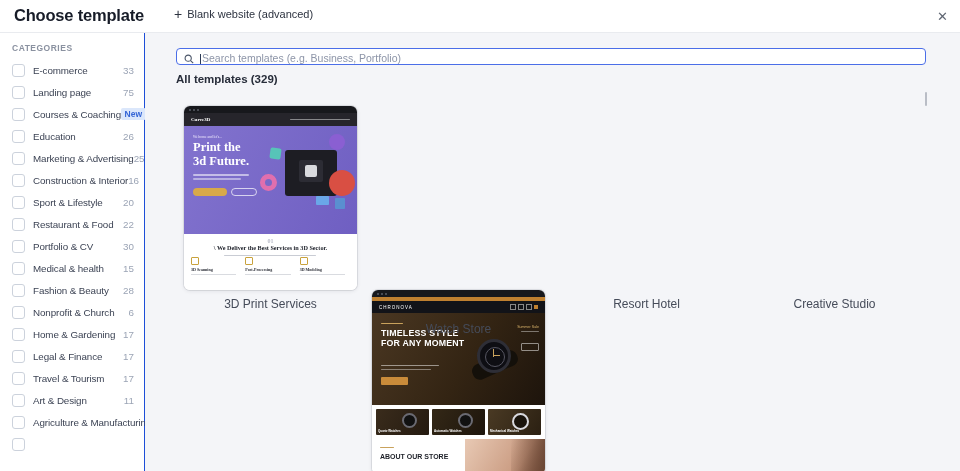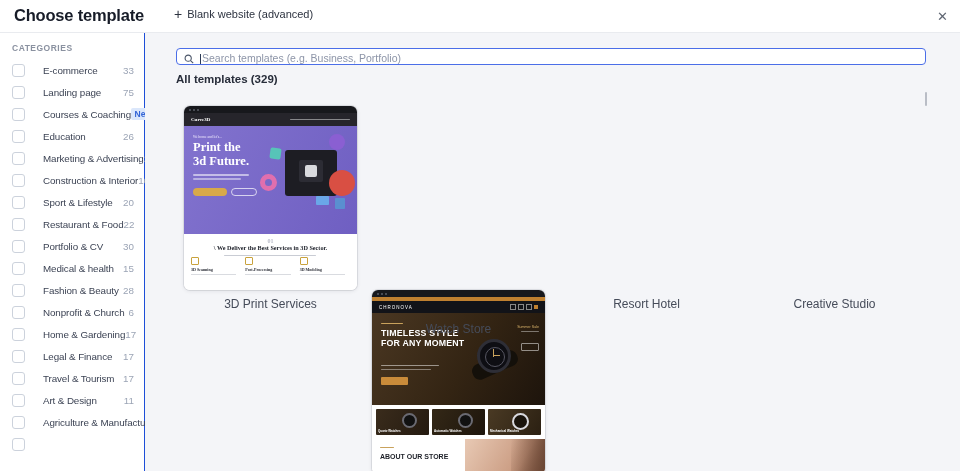--- a/index.html
+++ b/index.html
@@ -11,21 +11,21 @@
   .title{position:absolute;left:14px;top:6px;font-size:16.5px;font-weight:700;color:#171c28;letter-spacing:-0.2px;}
   .blank{position:absolute;left:174px;top:8px;display:flex;align-items:center;gap:5px;font-size:11px;color:#2d3340;cursor:pointer;}
   .plus{font-size:14px;font-weight:400;color:#2d3340;line-height:11px;}
   .close{position:absolute;right:10px;top:7px;font-size:13px;color:#5f6672;cursor:pointer;padding:2px;}
   
   .sidebar{position:absolute;top:33px;left:0;width:144px;bottom:0;background:#fff;border-right:3px solid #1d4ed8;}
   .cats-head{position:absolute;left:12px;top:10px;font-size:8.5px;font-weight:700;color:#8a91a0;letter-spacing:0.5px;}
   .cat-list{position:absolute;left:0;right:0;top:26px;}
   .cat-row{height:22px;display:flex;align-items:center;padding:0 10px 0 12px;cursor:pointer;}
   .cbox{width:11px;height:11px;border:1px solid #ccd2dc;border-radius:3px;background:#fff;margin-right:8px;flex:none;}
-  .cat-label{font-size:9.8px;color:#3c4354;white-space:nowrap;letter-spacing:-0.1px;margin-left:10px;}
+  .cat-label{font-size:9.8px;color:#3c4354;white-space:nowrap;letter-spacing:-0.1px;}
   .sp{flex:1;}
   .badge{font-size:8.5px;font-weight:700;color:#3465d6;background:#dbe7fb;border-radius:2px;padding:1px 3.5px;margin-right:4px;}
   .cat-count{font-size:9.8px;color:#9ba4b5;}
   
   .main{position:absolute;top:33px;left:145px;right:0;bottom:0;background:#f4f5f8;}
   .search{position:absolute;left:31px;top:15px;width:750px;height:17px;background:#fff;border:1.5px solid #4b6ee8;border-radius:4px;display:flex;align-items:flex-end;padding:0 7px;box-sizing:border-box;}
   .search svg{flex:none;}
   .caret{width:1px;height:10px;background:#2c3a55;margin:0 1px 0 6px;}
   .search input{border:none;outline:none;flex:1;font-size:10.5px;font-family:"Liberation Sans",sans-serif;color:#3c4354;background:transparent;padding:0;}
   .search input::placeholder{color:#8d95a8;}

